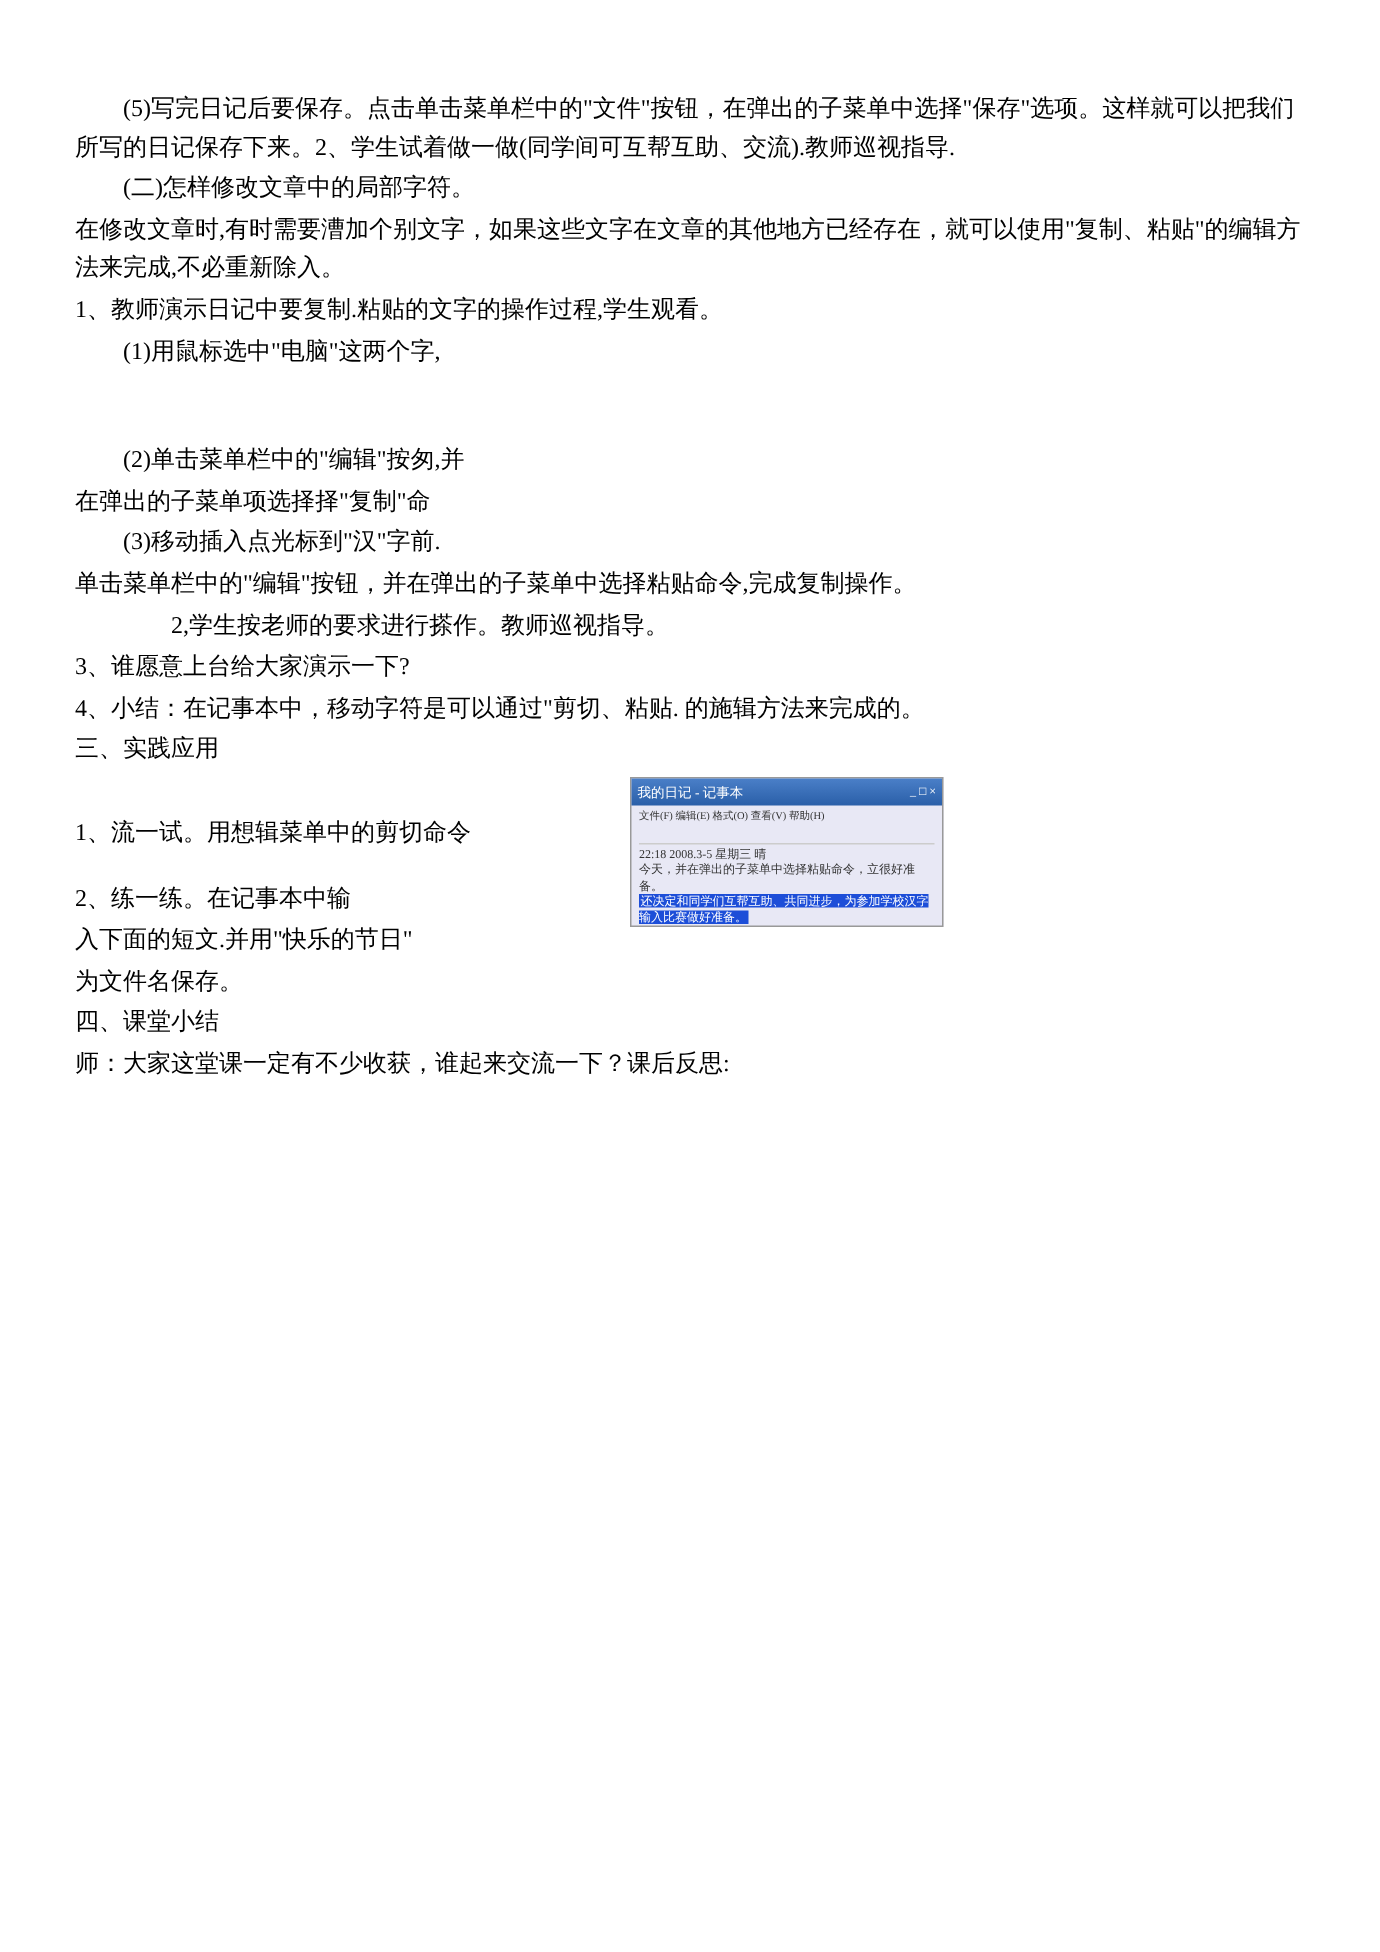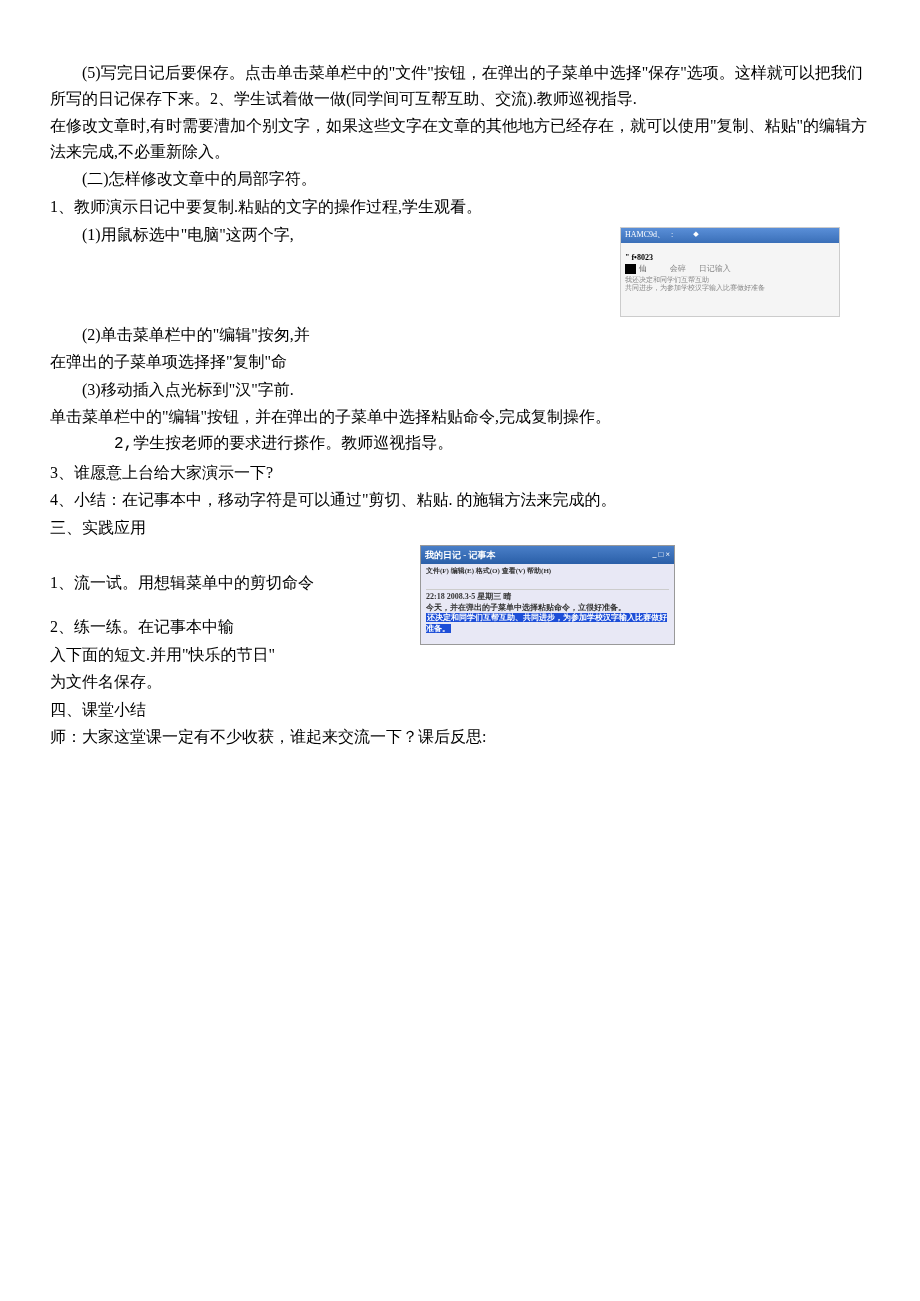--- a/index.html
+++ b/index.html
@@ -20,44 +20,42 @@
       position: relative;
     }
     .line {
       margin-bottom: 2px;
     }
     .indent1 {
       text-indent: 2em;
     }
     .indent2 {
       text-indent: 4em;
-      font-family: Liberation Mono, monospace;
     }
     .float-image {
       float: right;
       margin: 5px 30px 5px 10px;
     }
     .img-box {
       width: 220px;
       height: 90px;
       background: #f5f5f5;
       border: 1px solid #ccc;
       position: relative;
       overflow: hidden;
     }
     .img-box2 {
-      width: 255px;
+      width: 209px;
       height: 100px;
       background: #e8e8f5;
       border: 1px solid #999;
       position: relative;
       margin-left: 40px;
       margin-top: 3px;
       margin-bottom: 6px;
-      font-weight: bold;
     }
     .titlebar {
       background: linear-gradient(#5a8fd8, #3a6fb8);
       height: 15px;
       width: 100%;
       display: flex;
       align-items: center;
       padding-left: 4px;
       font-size: 8px;
       color: #fff;
@@ -104,47 +102,27 @@
       margin-top: 28px;
     }
   </style>
 </head>
 <body>
 
 <div class="content">
 
   <div class="line indent1">(5)写完日记后要保存。点击单击菜单栏中的"文件"按钮，在弹出的子菜单中选择"保存"选项。这样就可以把我们所写的日记保存下来。2、学生试着做一做(同学间可互帮互助、交流).教师巡视指导.</div>
 
+  <div class="line indent1">(二)怎样修改文章中的局部字符。</div>
+
   <div class="line">在修改文章时,有时需要漕加个别文字，如果这些文字在文章的其他地方已经存在，就可以使用"复制、粘贴"的编辑方法来完成,不必重新除入。</div>
-
-  <div class="line indent1">(二)怎样修改文章中的局部字符。</div>
 
   <div class="line">1、教师演示日记中要复制.粘贴的文字的操作过程,学生观看。</div>
 
   <div class="clearfix">
-    <div class="float-image">
-      <div class="img-box">
-        <div class="titlebar">
-          <span>HAMC9d、</span>
-          <span style="margin-left:6px">:</span>
-          <span style="margin-left:20px;font-size:7px">◆</span>
-        </div>
-        <div class="img-content">
-          <div style="margin-top:8px;font-weight:bold;color:#000">" f•8023</div>
-          <div style="display:flex;gap:3px;margin-top:2px">
-            <span style="background:#000;color:#000;padding:0 3px">■</span>
-            <span>仙</span>
-            <span style="margin-left:20px;color:#888">会碎</span>
-            <span style="margin-left:10px;color:#888">日记输入</span>
-          </div>
-          <div style="color:#888;font-size:7px;margin-top:2px">我还决定和同学们互帮互助</div>
-          <div style="color:#888;font-size:7px">共同进步，为参加学校汉字输入比赛做好准备</div>
-        </div>
-      </div>
-    </div>
 
     <div class="line indent1">(1)用鼠标选中"电脑"这两个字,</div>
     <div style="height:30px"></div>
     <div style="height:15px"></div>
   </div>
 
   <div class="line indent1">(2)单击菜单栏中的"编辑"按匆,并</div>
   <div class="line">在弹出的子菜单项选择择"复制"命</div>
   <div class="line indent1">(3)移动插入点光标到"汉"字前.</div>
   <div class="line">单击菜单栏中的"编辑"按钮，并在弹出的子菜单中选择粘贴命令,完成复制操作。</div>

